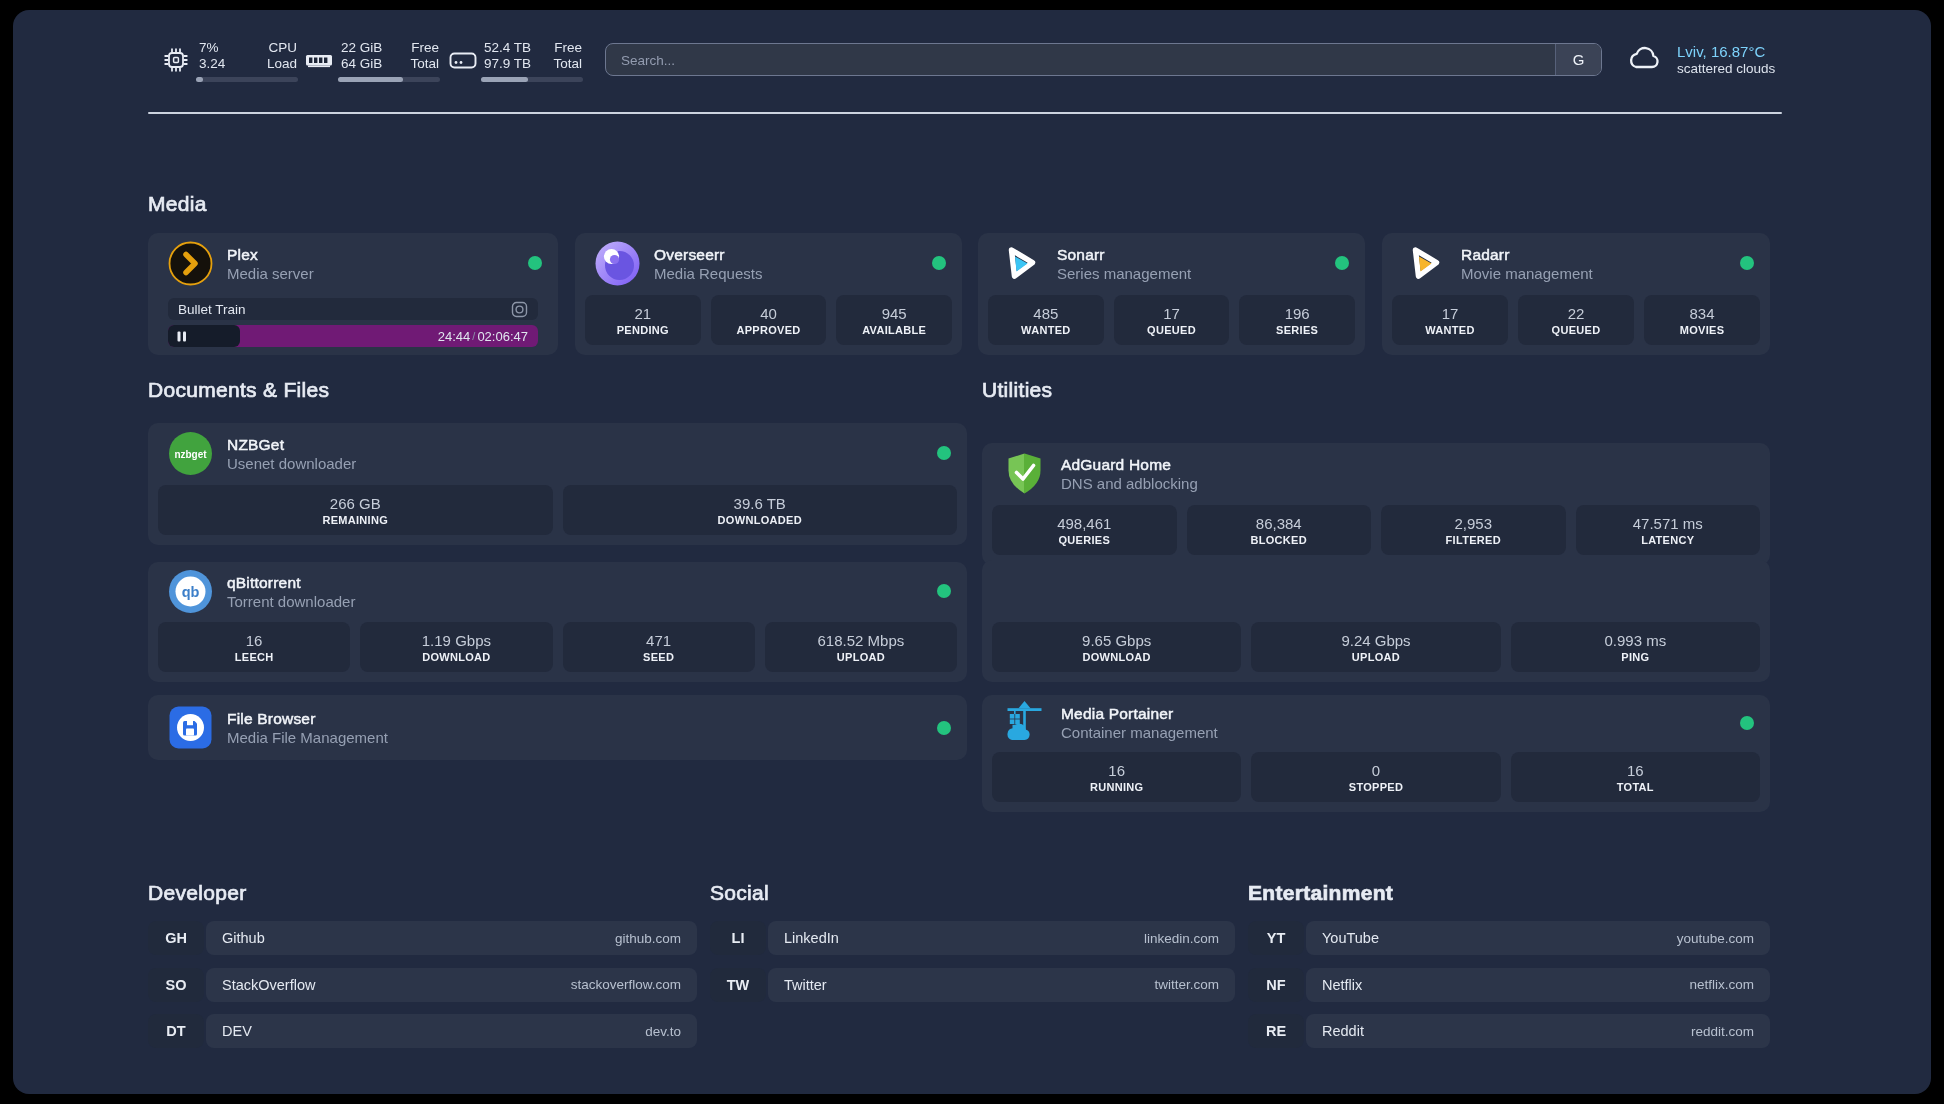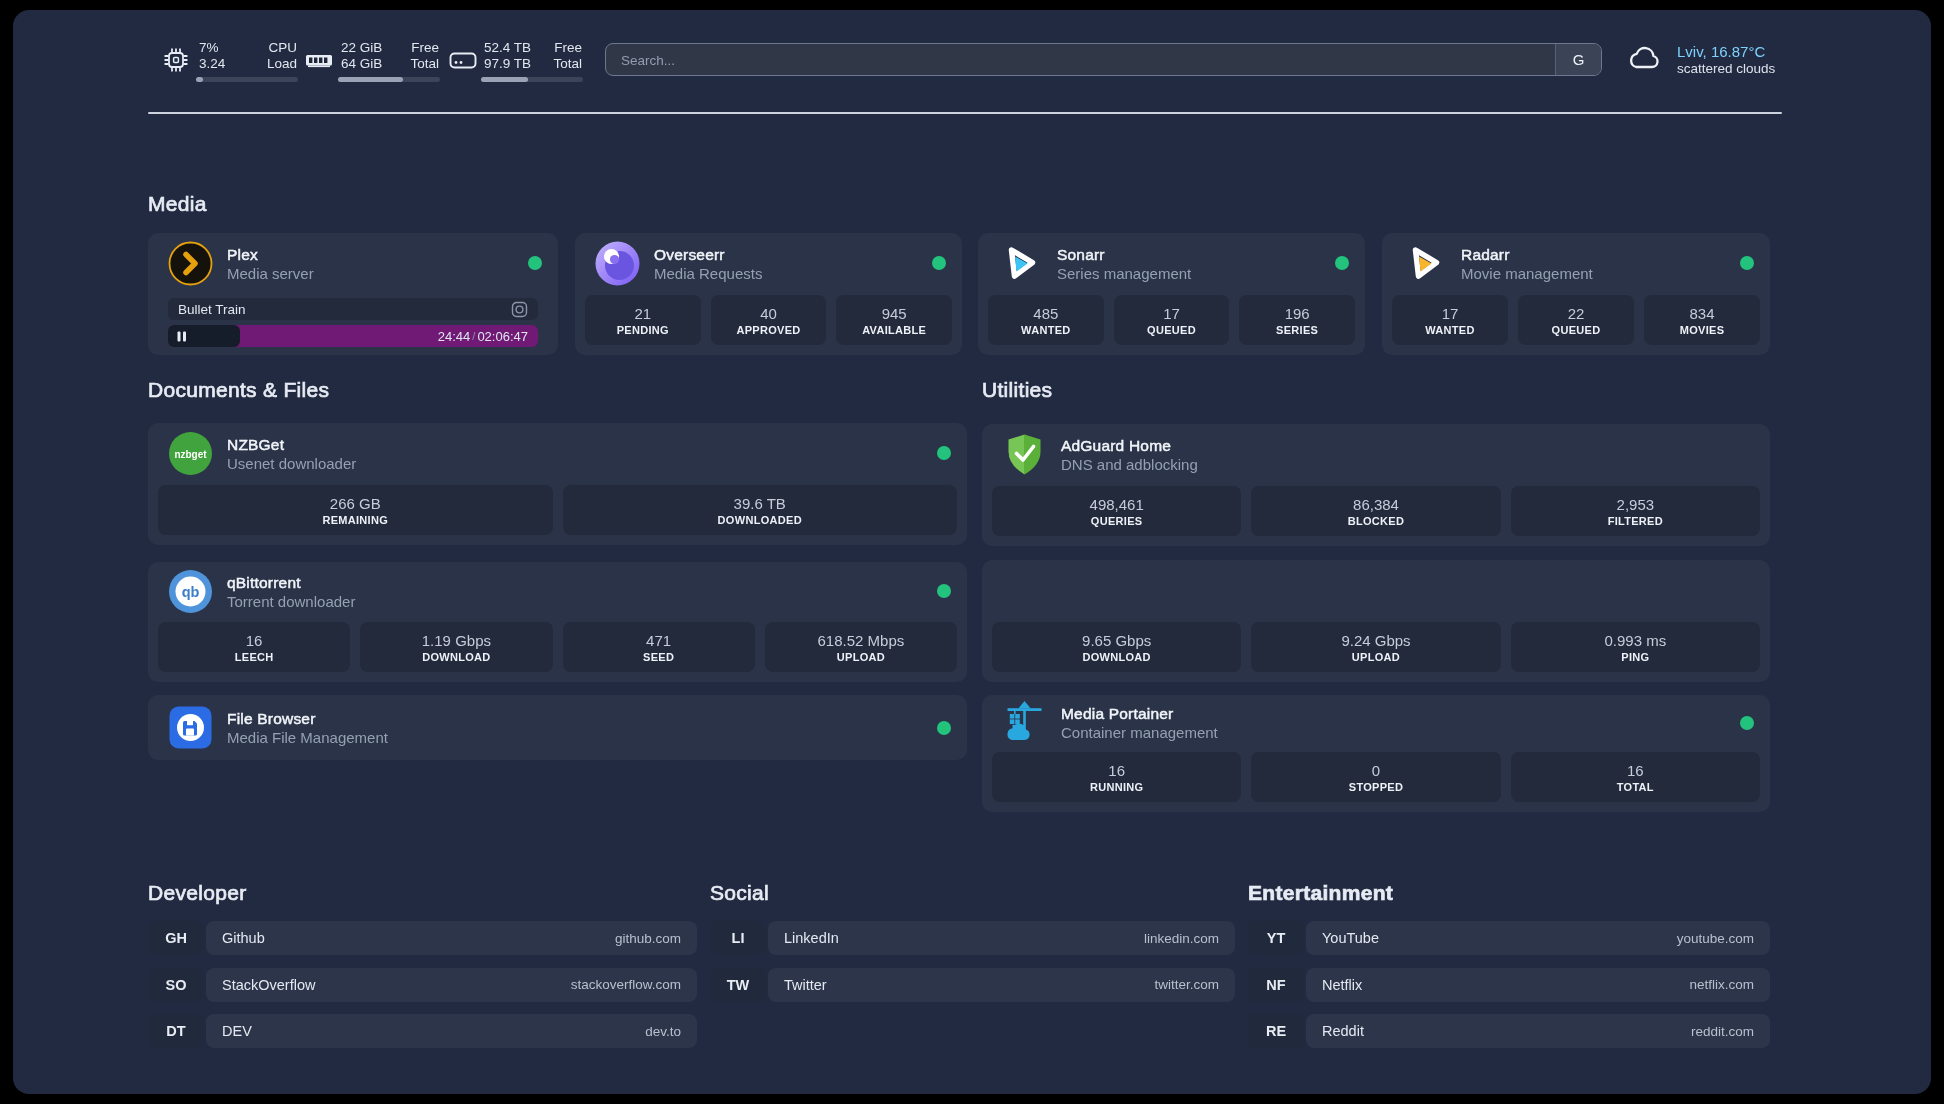--- a/index.html
+++ b/index.html
@@ -352,21 +352,21 @@
               </svg>
             </span>
             <div>
               <div class="app-title">File Browser</div>
               <div class="app-sub">Media File Management</div>
             </div>
             <span class="dot"></span>
           </div>
         </div>
         <div class="heading" style="left: 834px; top: 368px;">Utilities</div>
-        <div class="card" style="left: 834px; top: 414px; width: 788px; height: 122px;">
+        <div class="card" style="left: 834px; top: 433px; width: 788px; height: 122px;">
           <div class="app-header" style="height: 60px;">
             <span class="icn">
               <svg width="45" height="45" viewBox="0 0 45 45">
                 <defs>
                   <linearGradient id="adg" x1="0" y1="0" x2="1" y2="0">
                     <stop offset="0" stop-color="#77c555"></stop>
                     <stop offset="0.5" stop-color="#77c555"></stop>
                     <stop offset="0.5" stop-color="#5ab038"></stop>
                     <stop offset="1" stop-color="#5ab038"></stop>
                   </linearGradient>
@@ -385,20 +385,24 @@
               <div class="stat-v">498,461</div>
               <div class="stat-l">QUERIES</div>
             </div>
             <div class="stat">
               <div class="stat-v">86,384</div>
               <div class="stat-l">BLOCKED</div>
             </div>
             <div class="stat">
               <div class="stat-v">2,953</div>
               <div class="stat-l">FILTERED</div>
+            </div>
+            <div class="stat">
+              <div class="stat-v">47.571 ms</div>
+              <div class="stat-l">LATENCY</div>
             </div>
           </div>
         </div>
         <div class="card" style="left: 834px; top: 550px; width: 788px; height: 122px;">
           <div class="stats">
             <div class="stat">
               <div class="stat-v">9.65 Gbps</div>
               <div class="stat-l">DOWNLOAD</div>
             </div>
             <div class="stat">

